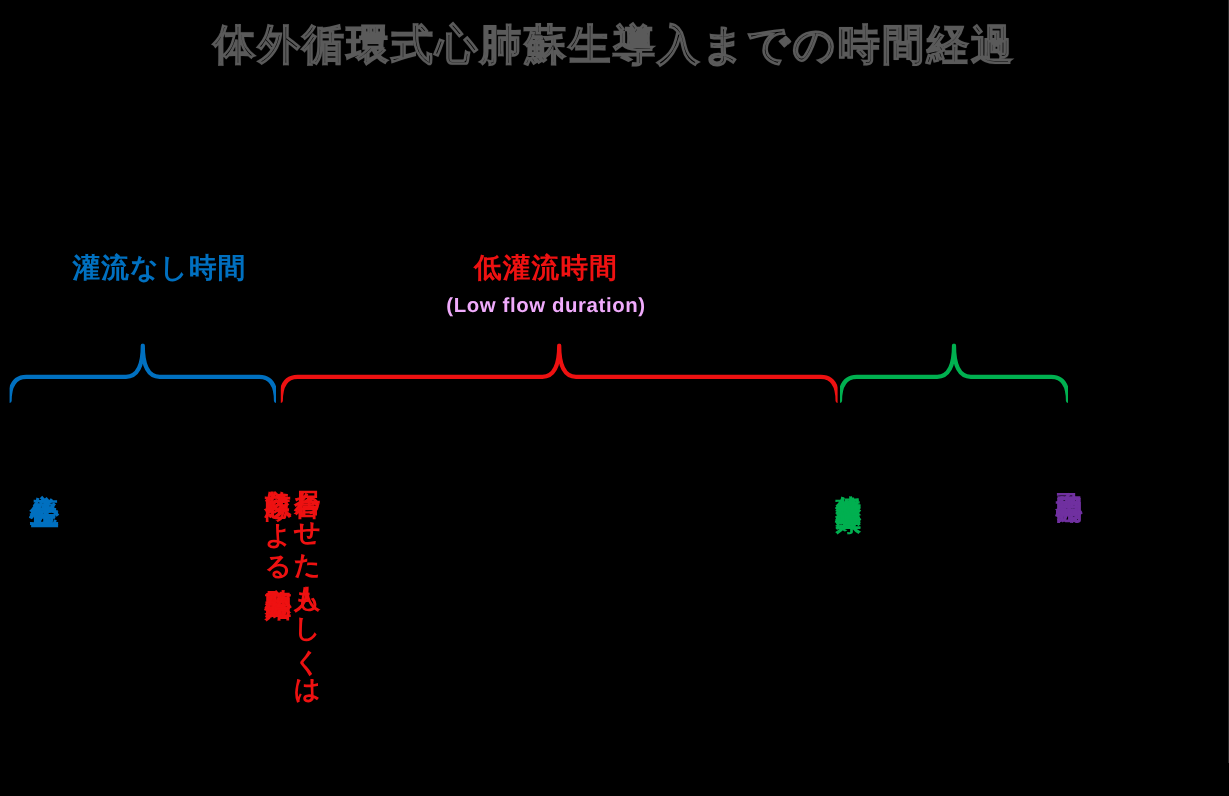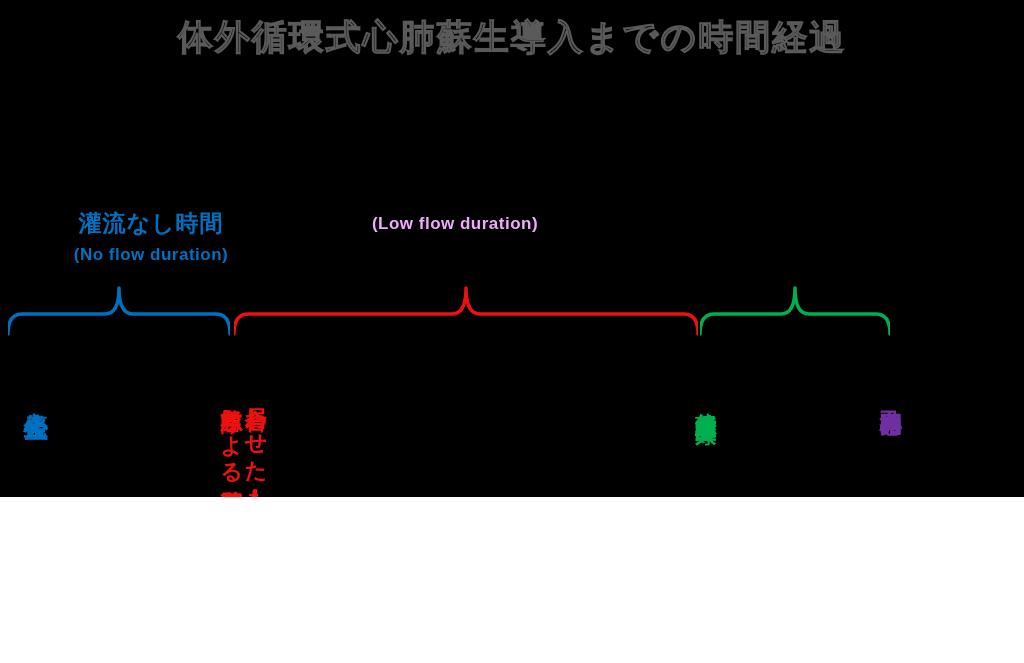--- a/index.html
+++ b/index.html
@@ -1,21 +1,21 @@
 <!DOCTYPE html>
 <html><head>
 <meta charset="utf-8">
 <style>
   * { margin: 0; padding: 0; box-sizing: border-box; }
   html, body { width: 1024px; height: 663px; }
   body { font-family: "Liberation Sans", sans-serif; }
   #canvas {
     position: relative;
     width: 1024px;
-    height: 497px;
+    height: 663px;
     overflow: hidden;
     background: #000;
   }
   .title {
     position: absolute;
     top: 14px;
     left: 0;
     width: 100%;
     text-align: center;
     font-size: 35px;
@@ -48,26 +48,26 @@
   #event-3 { left: 686px; top: 396px; width: 32px;  height: 250px; font-size: 21px; }
   #event-4 { left: 872px; top: 392px; width: 32px;  height: 145px; font-size: 22px; }
 </style>
 </head>
 <body>
 
 <div id="canvas" style="background: rgb(0, 0, 0);">
 
   <div class="title" style="color: rgb(0, 0, 0);">体外循環式心肺蘇生導入までの時間経過</div>
 
-  <div class="phase-group" style="left:26px;">
+  <div class="phase-group" style="left:8px;">
     <div class="phase-jp" style="color: rgb(0, 112, 192);">灌流なし時間</div>
-    <div class="phase-en" style="color: rgb(0, 112, 192);">(No flow duration)</div>
   </div>
 
   <div class="phase-group" style="left:330px;">
+    <div class="phase-jp" style="color: rgb(238, 17, 17);">低灌流時間</div>
     <div class="phase-en" style="color: #f0abfc;">(Low flow duration)</div>
   </div>
 
 
   <svg class="brace" style="left:8px;" width="222" height="50" viewBox="0 0 222 50">
     <path d="M0,48 Q0,28 14,28 L97,28 Q111,28 111,2 Q111,28 125,28 L208,28 Q222,28 222,48" stroke="#0070c0"></path>
   </svg>
 
   <svg class="brace" style="left:234px;" width="464" height="50" viewBox="0 0 464 50">
     <path d="M0,48 Q0,28 14,28 L218,28 Q232,28 232,2 Q232,28 246,28 L450,28 Q464,28 464,48" stroke="#ee1111"></path>

